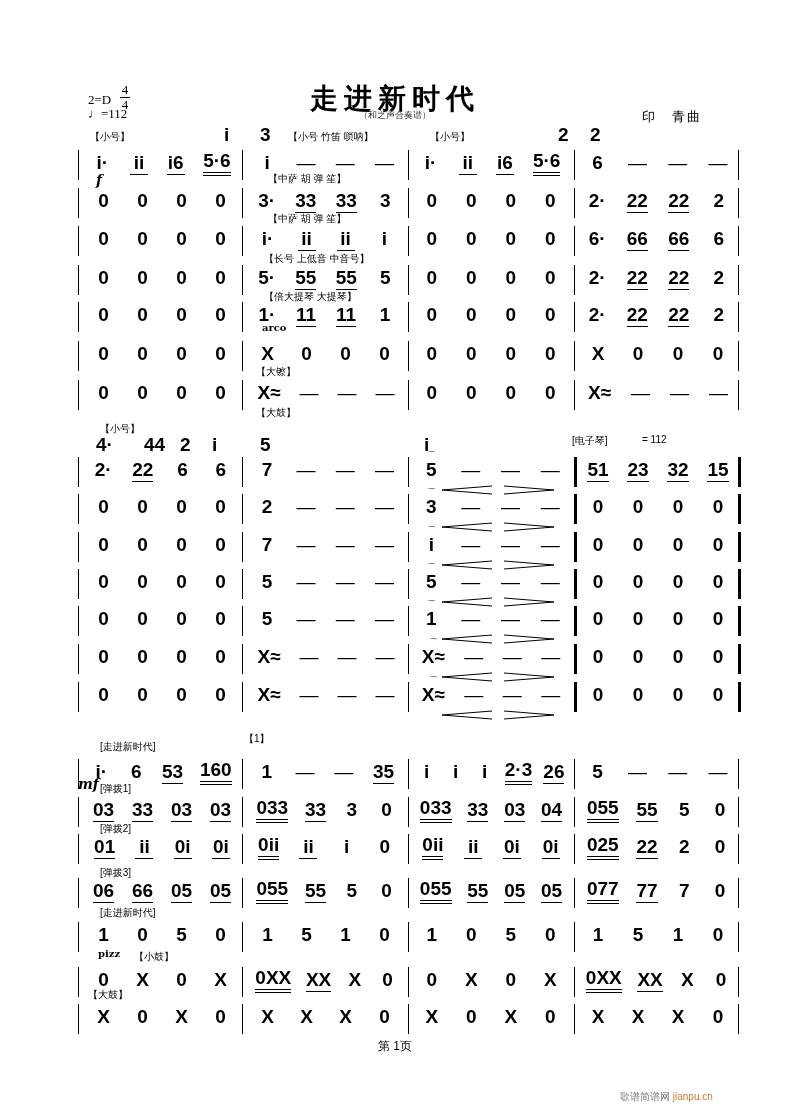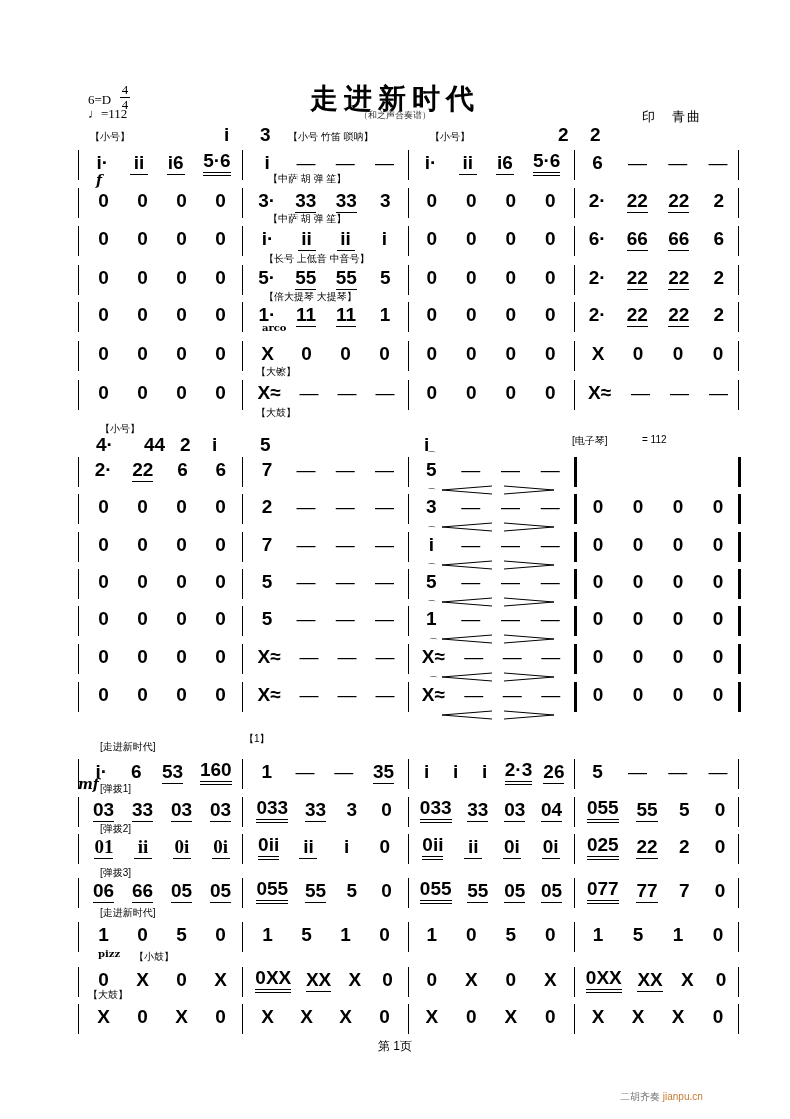--- a/index.html
+++ b/index.html
@@ -27,21 +27,21 @@
   .hairpin{position:absolute;height:10px;}
   .page-num{left:0;width:790px;top:1038px;text-align:center;font-size:12px;}
   .wm{left:620px;top:1090px;font-size:10px;color:#777;}
   .wm span{color:#c87a30;}
 </style>
 </head>
 <body>
 
 <div class="abs title">走进新时代</div>
 <div class="abs subtitle">（和之声合奏谱）</div>
-<div class="abs key">6=D</div>
+<div class="abs key">2=D</div>
 <div class="abs ts">
   <div>4</div>
   <div class="bar"></div>
   <div>4</div>
 </div>
 <div class="abs tempo">
   <span>♩</span><span>=112</span>
 </div>
 <div class="abs composer">印　青曲</div>
 
@@ -310,20 +310,26 @@
         <span class="tok dash">—</span>
         <span class="tok dash">—</span>
         <span class="tok dash">—</span>
       </div>
       <div class="hairpin" style="left: 364px; top: 26px; width: 120px;"><svg width="120" height="10">
           <polyline points="0,5 50,1" stroke="#000" fill="none"></polyline>
           <polyline points="0,5 50,9" stroke="#000" fill="none"></polyline>
           <polyline points="62,1 112,5" stroke="#000" fill="none"></polyline>
           <polyline points="62,9 112,5" stroke="#000" fill="none"></polyline>
         </svg></div>
+      <div class="meas" style="left: 500px; width: 160px;">
+        <span class="tok u">51</span>
+        <span class="tok u">23</span>
+        <span class="tok u">32</span>
+        <span class="tok u">15</span>
+      </div>
     </div>
     <div class="row" style="top: 492px;">
       <div class="bl" style="left: 0px;"></div>
       <div class="bl" style="left: 164px;"></div>
       <div class="bl" style="left: 330px;"></div>
       <div class="bl thick" style="left: 496px;"></div>
       <div class="bl thick" style="left: 660px;"></div>
       <div class="meas" style="left: 6px; width: 156px;">
         <span class="tok">0</span>
         <span class="tok">0</span>
@@ -612,21 +618,21 @@
         <span class="tok">5</span>
         <span class="tok">0</span>
       </div>
     </div>
     <div class="row" style="top: 832px;">
       <div class="bl" style="left: 0px;"></div>
       <div class="bl" style="left: 164px;"></div>
       <div class="bl" style="left: 330px;"></div>
       <div class="bl" style="left: 496px;"></div>
       <div class="bl" style="left: 660px;"></div>
-      <div class="meas" style="left: 6px; width: 156px; font-family: Liberation Serif, serif;">
+      <div class="meas" style="left: 6px; width: 156px;">
         <span class="tok u">01</span>
         <span class="tok u">ii</span>
         <span class="tok u">0i</span>
         <span class="tok u">0i</span>
       </div>
       <div class="meas" style="left: 170px; width: 156px;">
         <span class="tok uu">0ii</span>
         <span class="tok u">ii</span>
         <span class="tok">i</span>
         <span class="tok">0</span>
@@ -765,15 +771,15 @@
         <span class="tok">X</span>
         <span class="tok">X</span>
         <span class="tok">X</span>
         <span class="tok">0</span>
       </div>
     </div>
   </div>
 
 <div class="abs page-num">第 1页</div>
 <div class="abs wm">
-  <span style="color:#777">二胡齐奏</span>
+  <span style="color:#777">歌谱简谱网</span>
   <span>jianpu.cn</span>
 </div>
 
 </body></html>

